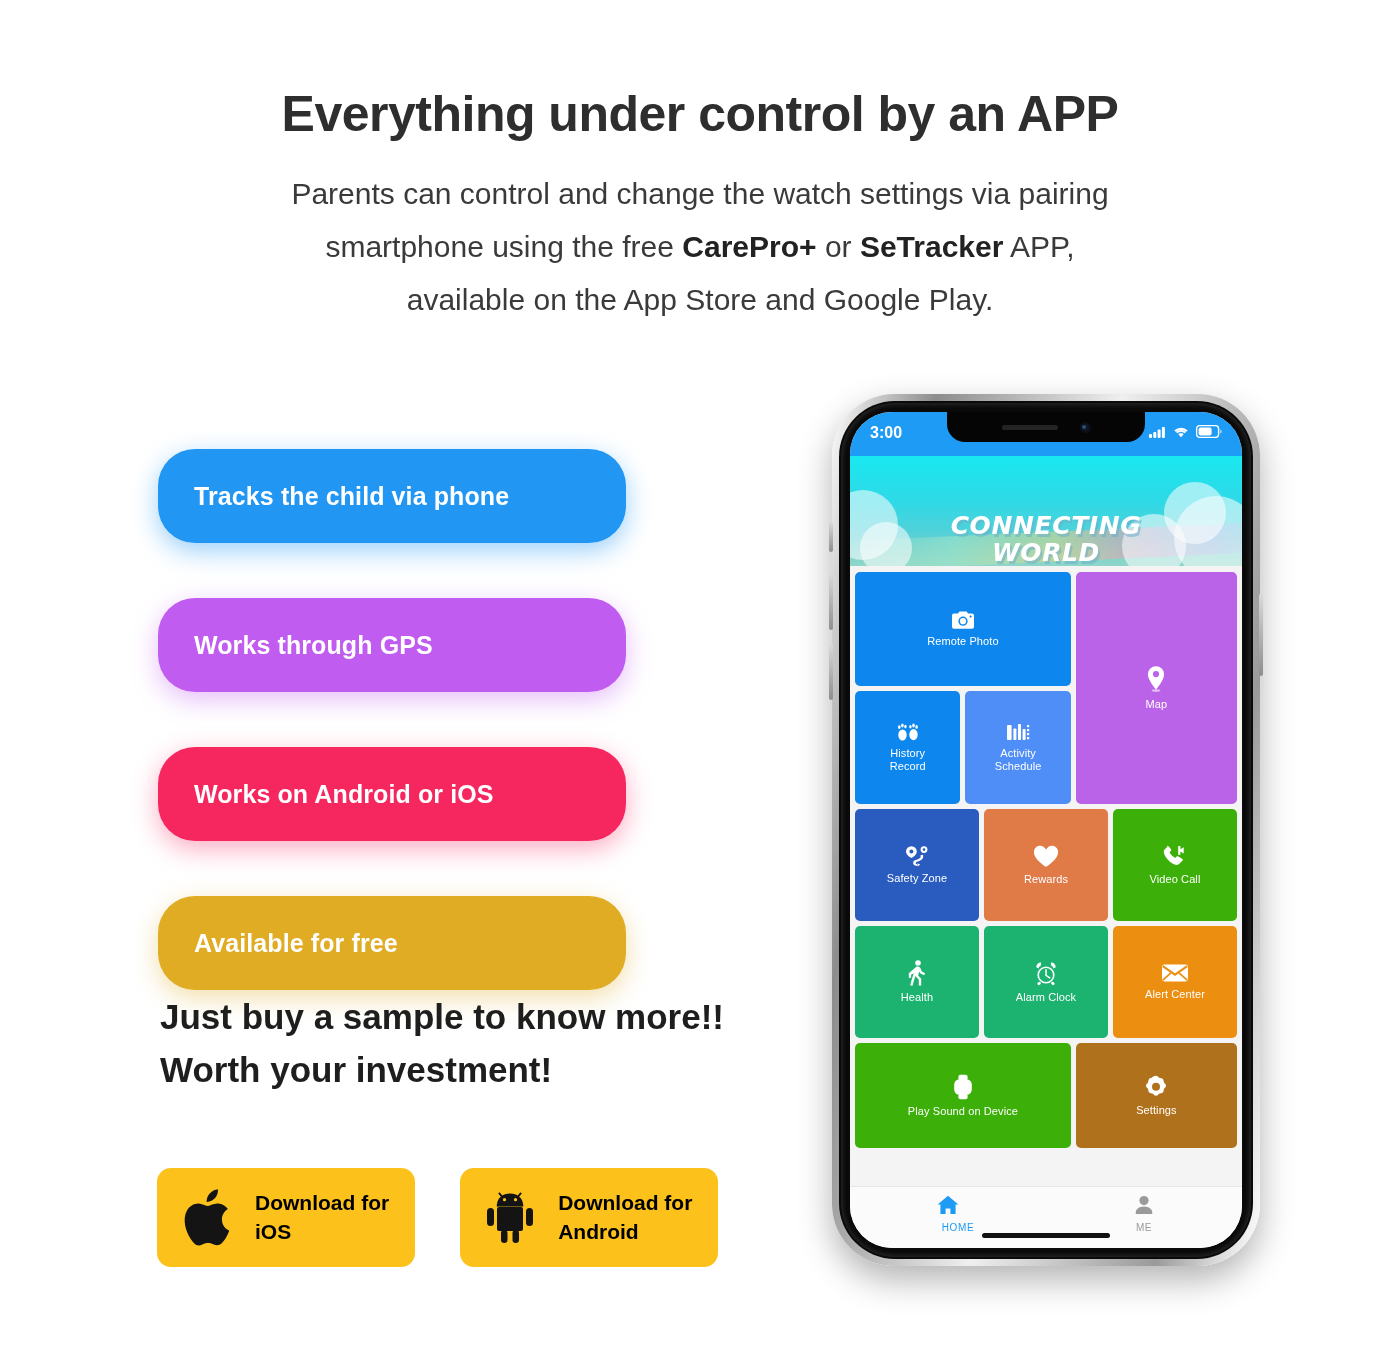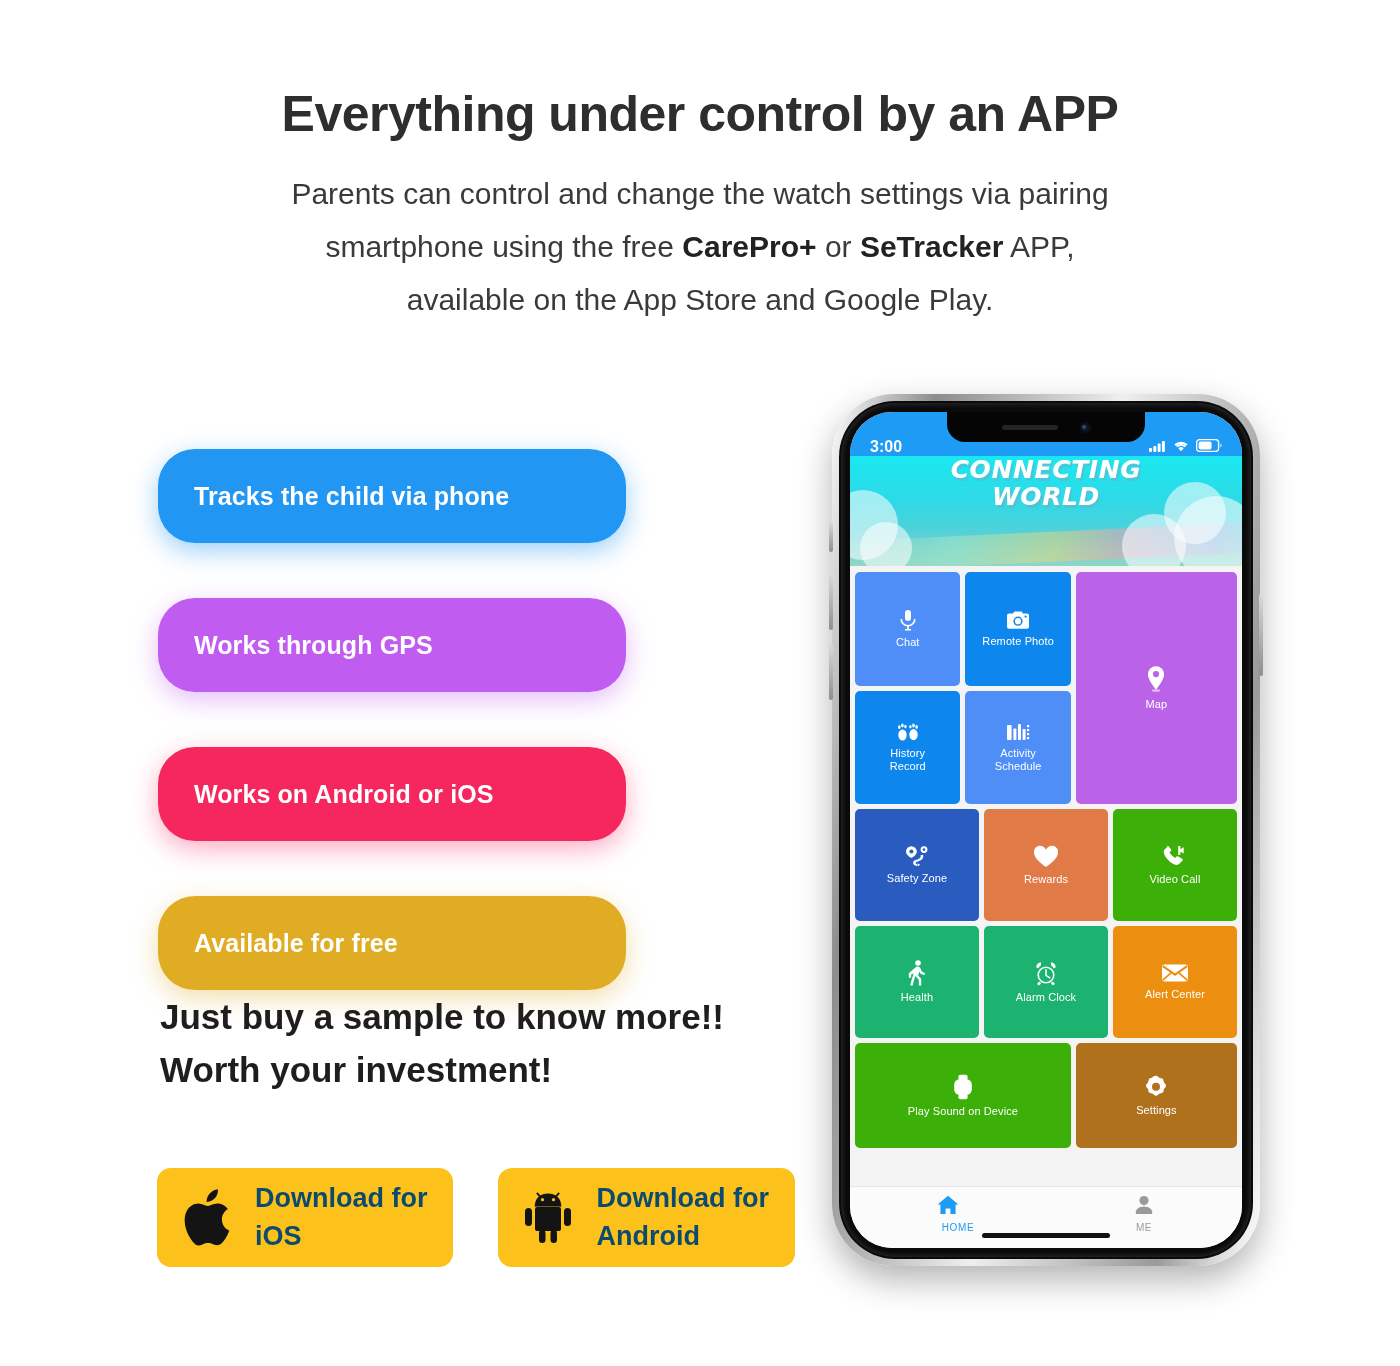--- a/index.html
+++ b/index.html
@@ -79,23 +79,23 @@
     border-radius: 14px;
     height: 99px;
     display: flex;
     align-items: center;
     padding: 0 26px 0 22px;
     gap: 20px;
     cursor: pointer;
   }
   .store-btn .glyph { width: 56px; height: 62px; display:flex; align-items:center; justify-content:center; flex:0 0 auto; }
   .store-btn .txt {
-    font-size: 27px;
+    font-size: 21px;
     font-weight: bold;
-    color: #0c4a6e;
+    color: #000000;
     line-height: 1.38;
     white-space: pre-line;
   }
 
   
   .phone {
     position: absolute;
     left: 832px;
     top: 394px;
     width: 428px;
@@ -133,21 +133,21 @@
   .btn-voldn { left:-3px; top:250px;  width:4px; height:56px; }
   .btn-power { right:-3px; top:200px; width:4px; height:82px; }
 
   
   .statusbar {
     position: relative;
     height: 44px;
     background: #1e9bf5;
     flex: 0 0 auto;
     display: flex;
-    align-items: flex-end;
+    align-items: center;
     justify-content: space-between;
     padding: 0 20px;
     color: #fff;
     z-index: 3;
   }
   .clock { font-size: 16px; font-weight: bold; margin-top:-2px; }
   .status-icons { display:flex; align-items:center; gap:7px; margin-top:-2px; }
   .notch {
     position: absolute;
     top: 0; left: 50%; transform: translateX(-50%);
@@ -161,21 +161,21 @@
   .cam { width: 11px; height: 11px; border-radius: 50%; background:#101624; box-shadow: inset 0 0 0 2px #0a0d14; }
   .cam::after{content:"";display:block;width:4px;height:4px;border-radius:50%;background:#2f4b7a;margin:3px 0 0 2px;}
 
   
   .banner {
     position: relative;
     height: 110px;
     flex: 0 0 auto;
     background: linear-gradient(180deg,#19e8f0 0%,#2fd9e6 42%,#59cfd6 75%,#8fd4c9 100%);
     overflow: hidden;
-    display: flex; align-items: flex-start; justify-content: center;
+    display: flex; align-items: flex-end; justify-content: center;
   }
   .banner .cloud { position: absolute; border-radius: 50%; background: rgba(255,255,255,.55); }
   .c1 { width: 70px; height: 70px; left: -22px; top: 34px; }
   .c2 { width: 52px; height: 52px; left: 10px;  top: 66px; background: rgba(255,255,255,.40); }
   .c3 { width: 62px; height: 62px; right: 16px; top: 26px; background: rgba(255,255,255,.48);}
   .c4 { width: 84px; height: 84px; right: -16px; top: 40px; background: rgba(255,255,255,.62);}
   .c5 { width: 64px; height: 64px; right: 56px; top: 58px; background: rgba(255,255,255,.70);}
   .rainbow { position:absolute; left:-10%; bottom:4px; width:120%; height:30px;
              background: linear-gradient(95deg, rgba(255,255,255,0) 8%, rgba(160,230,200,.55) 30%, rgba(235,215,120,.5) 52%, rgba(230,150,190,.55) 70%, rgba(170,150,235,.45) 86%, rgba(255,255,255,0) 98%);
              transform: rotate(-2.6deg); filter: blur(0.4px); }
@@ -372,29 +372,20 @@
           <div>CONNECTING</div>
           <div>WORLD</div>
         </div>
       </div>
 
       <div class="grid-wrap">
 
         <div class="grid-top">
           <div class="left-pair">
             <div class="pair-row">
-              <div class="tile" style="background:#4f8df7">
-                <span>
-                  <svg width="20" height="22" viewBox="0 0 20 22" fill="#fff">
-                      <rect x="7" y="1" width="6" height="11" rx="3"></rect>
-                      <path d="M4 10a6 6 0 0 0 12 0h1.6a7.6 7.6 0 0 1-6.8 7.5V20H13v1.4H7V20h2.2v-2.5A7.6 7.6 0 0 1 2.4 10z"></path>
-                    </svg>
-                </span>
-                <span class="label">Chat</span>
-              </div>
               <div class="tile" style="background:#0d87ee">
                 <span>
                   <svg width="24" height="20" viewBox="0 0 24 20" fill="#fff">
                       <path d="M8.4 1.4h7.2l1.4 2.2H21A2 2 0 0 1 23 5.6v11.2A2 2 0 0 1 21 18.8H3A2 2 0 0 1 1 16.8V5.6a2 2 0 0 1 2-2h4z"></path>
                       <circle cx="12" cy="11.2" r="4.6" fill="#0d87ee"></circle>
                       <circle cx="12" cy="11.2" r="3.1" fill="#fff"></circle>
                       <circle cx="19.6" cy="6.6" r="1.1" fill="#0d87ee"></circle>
                     </svg>
                 </span>
                 <span class="label">Remote Photo</span>

